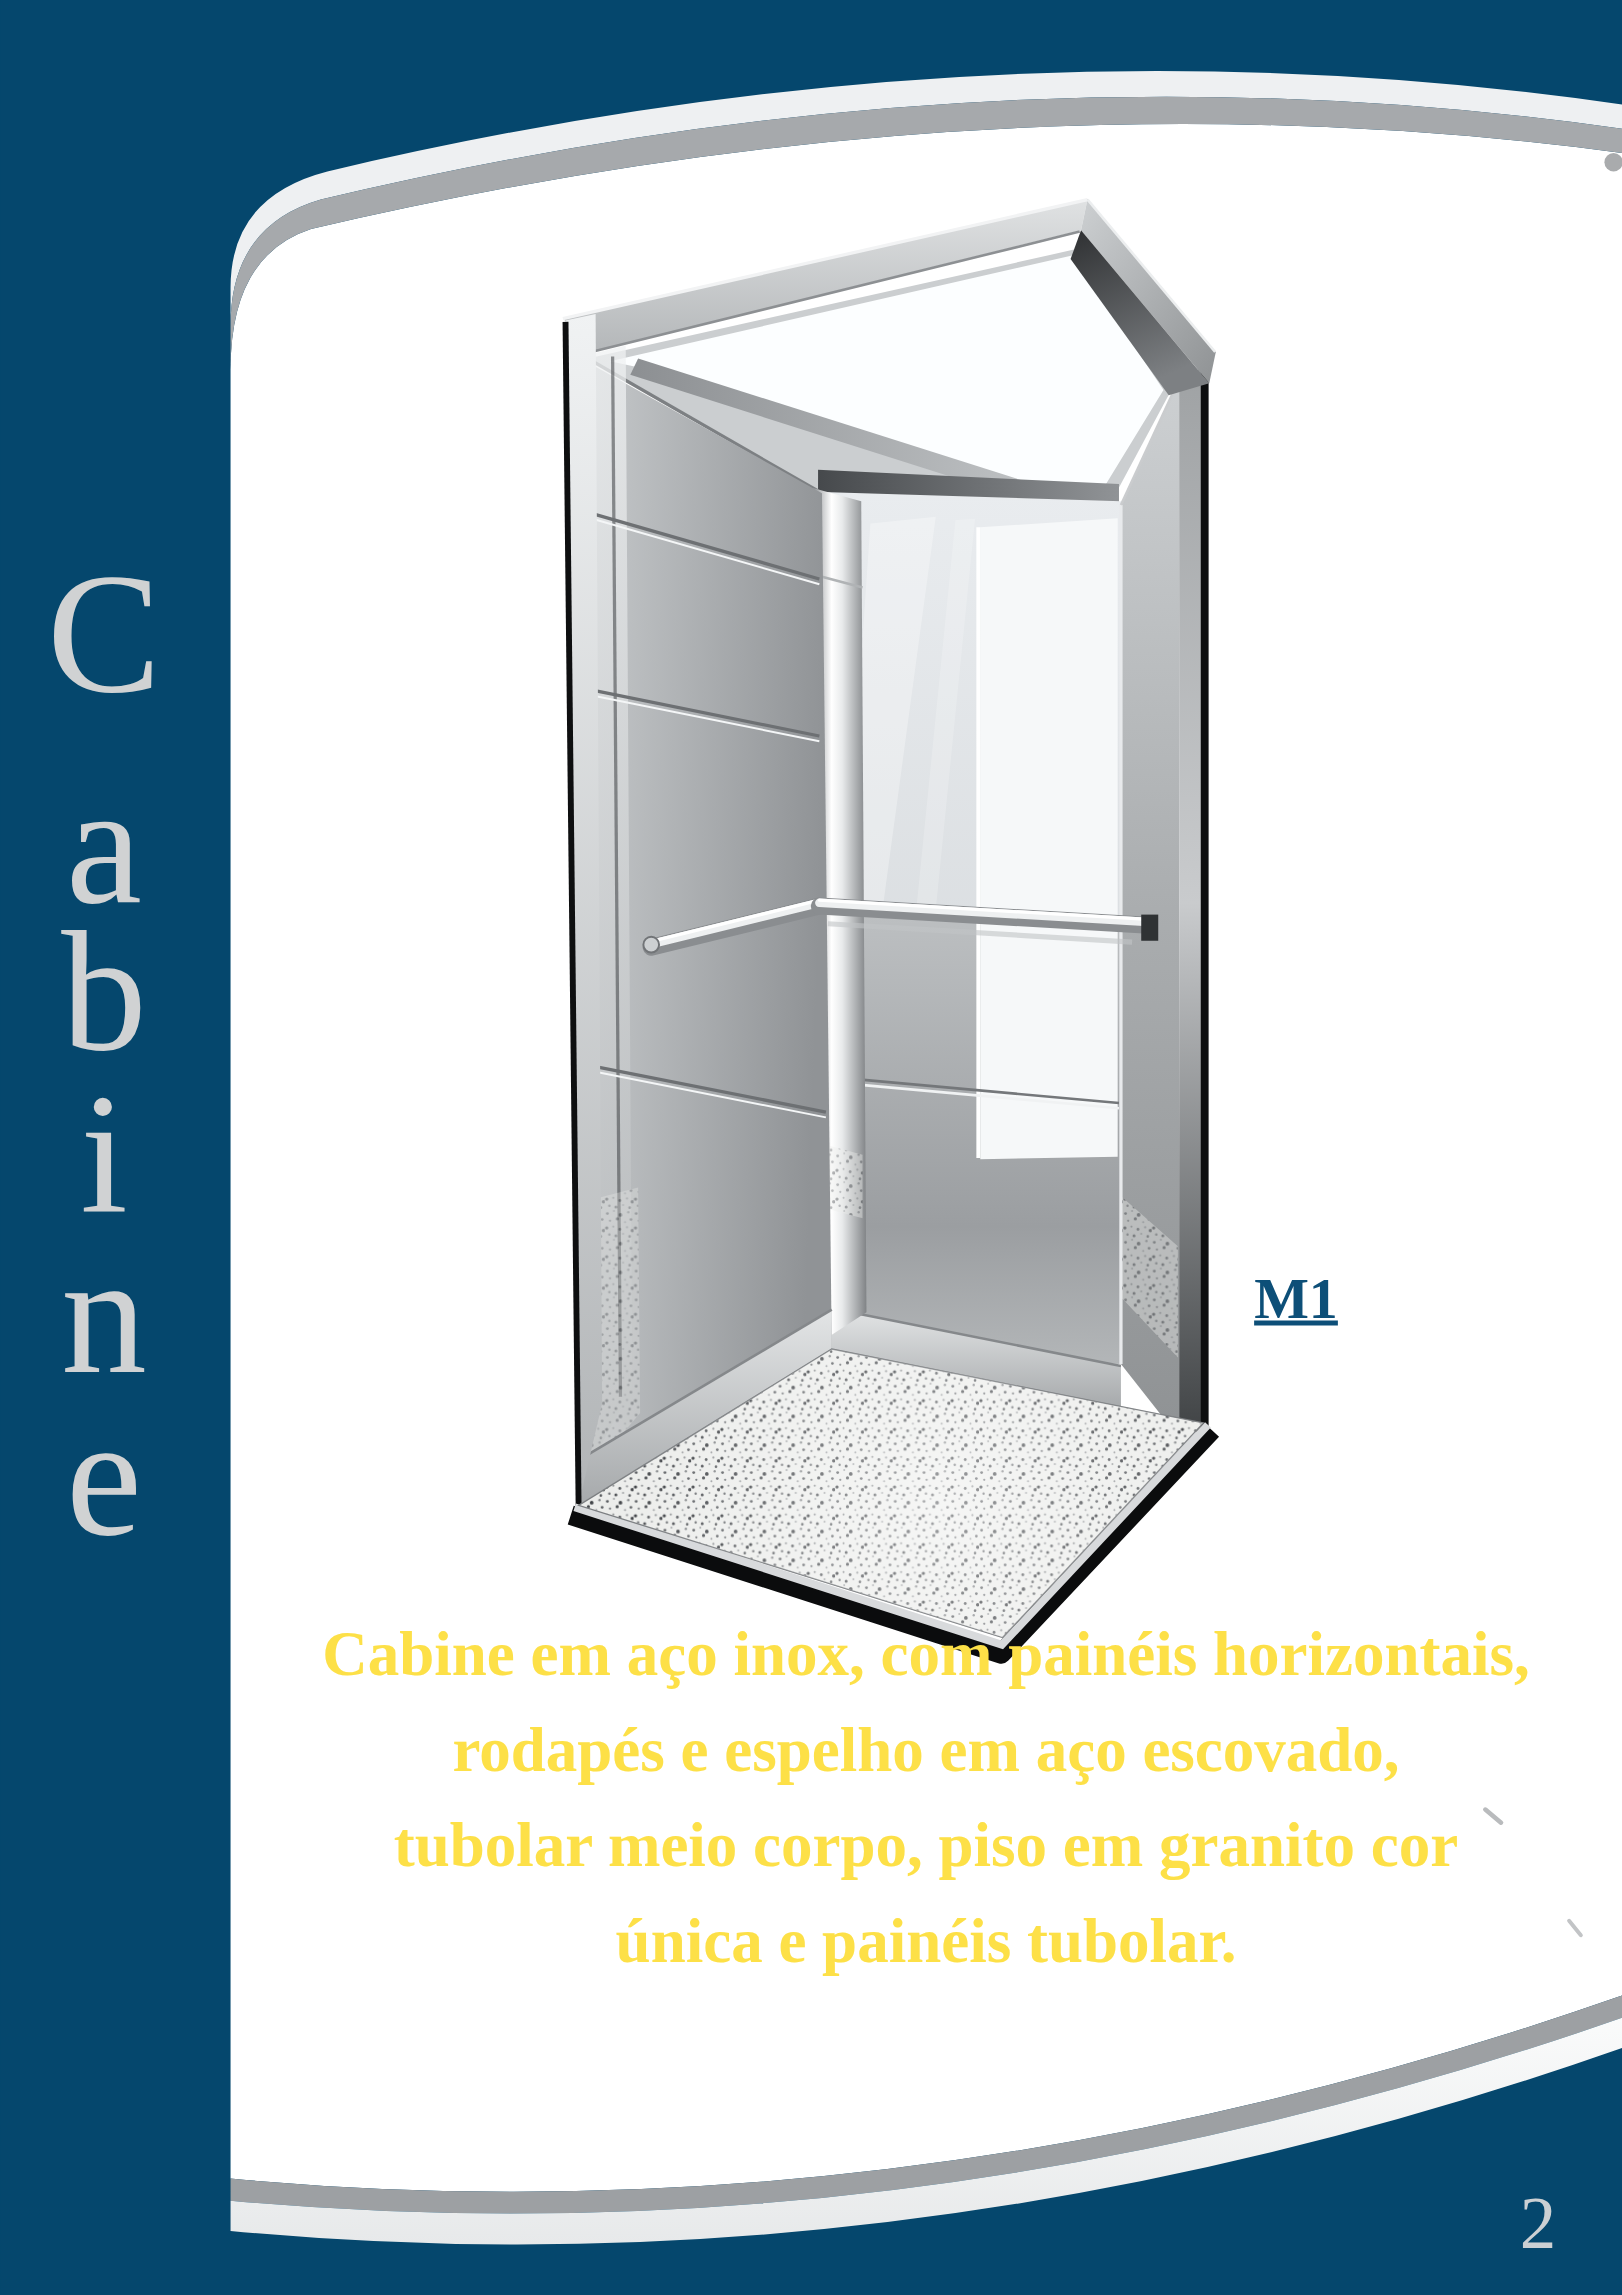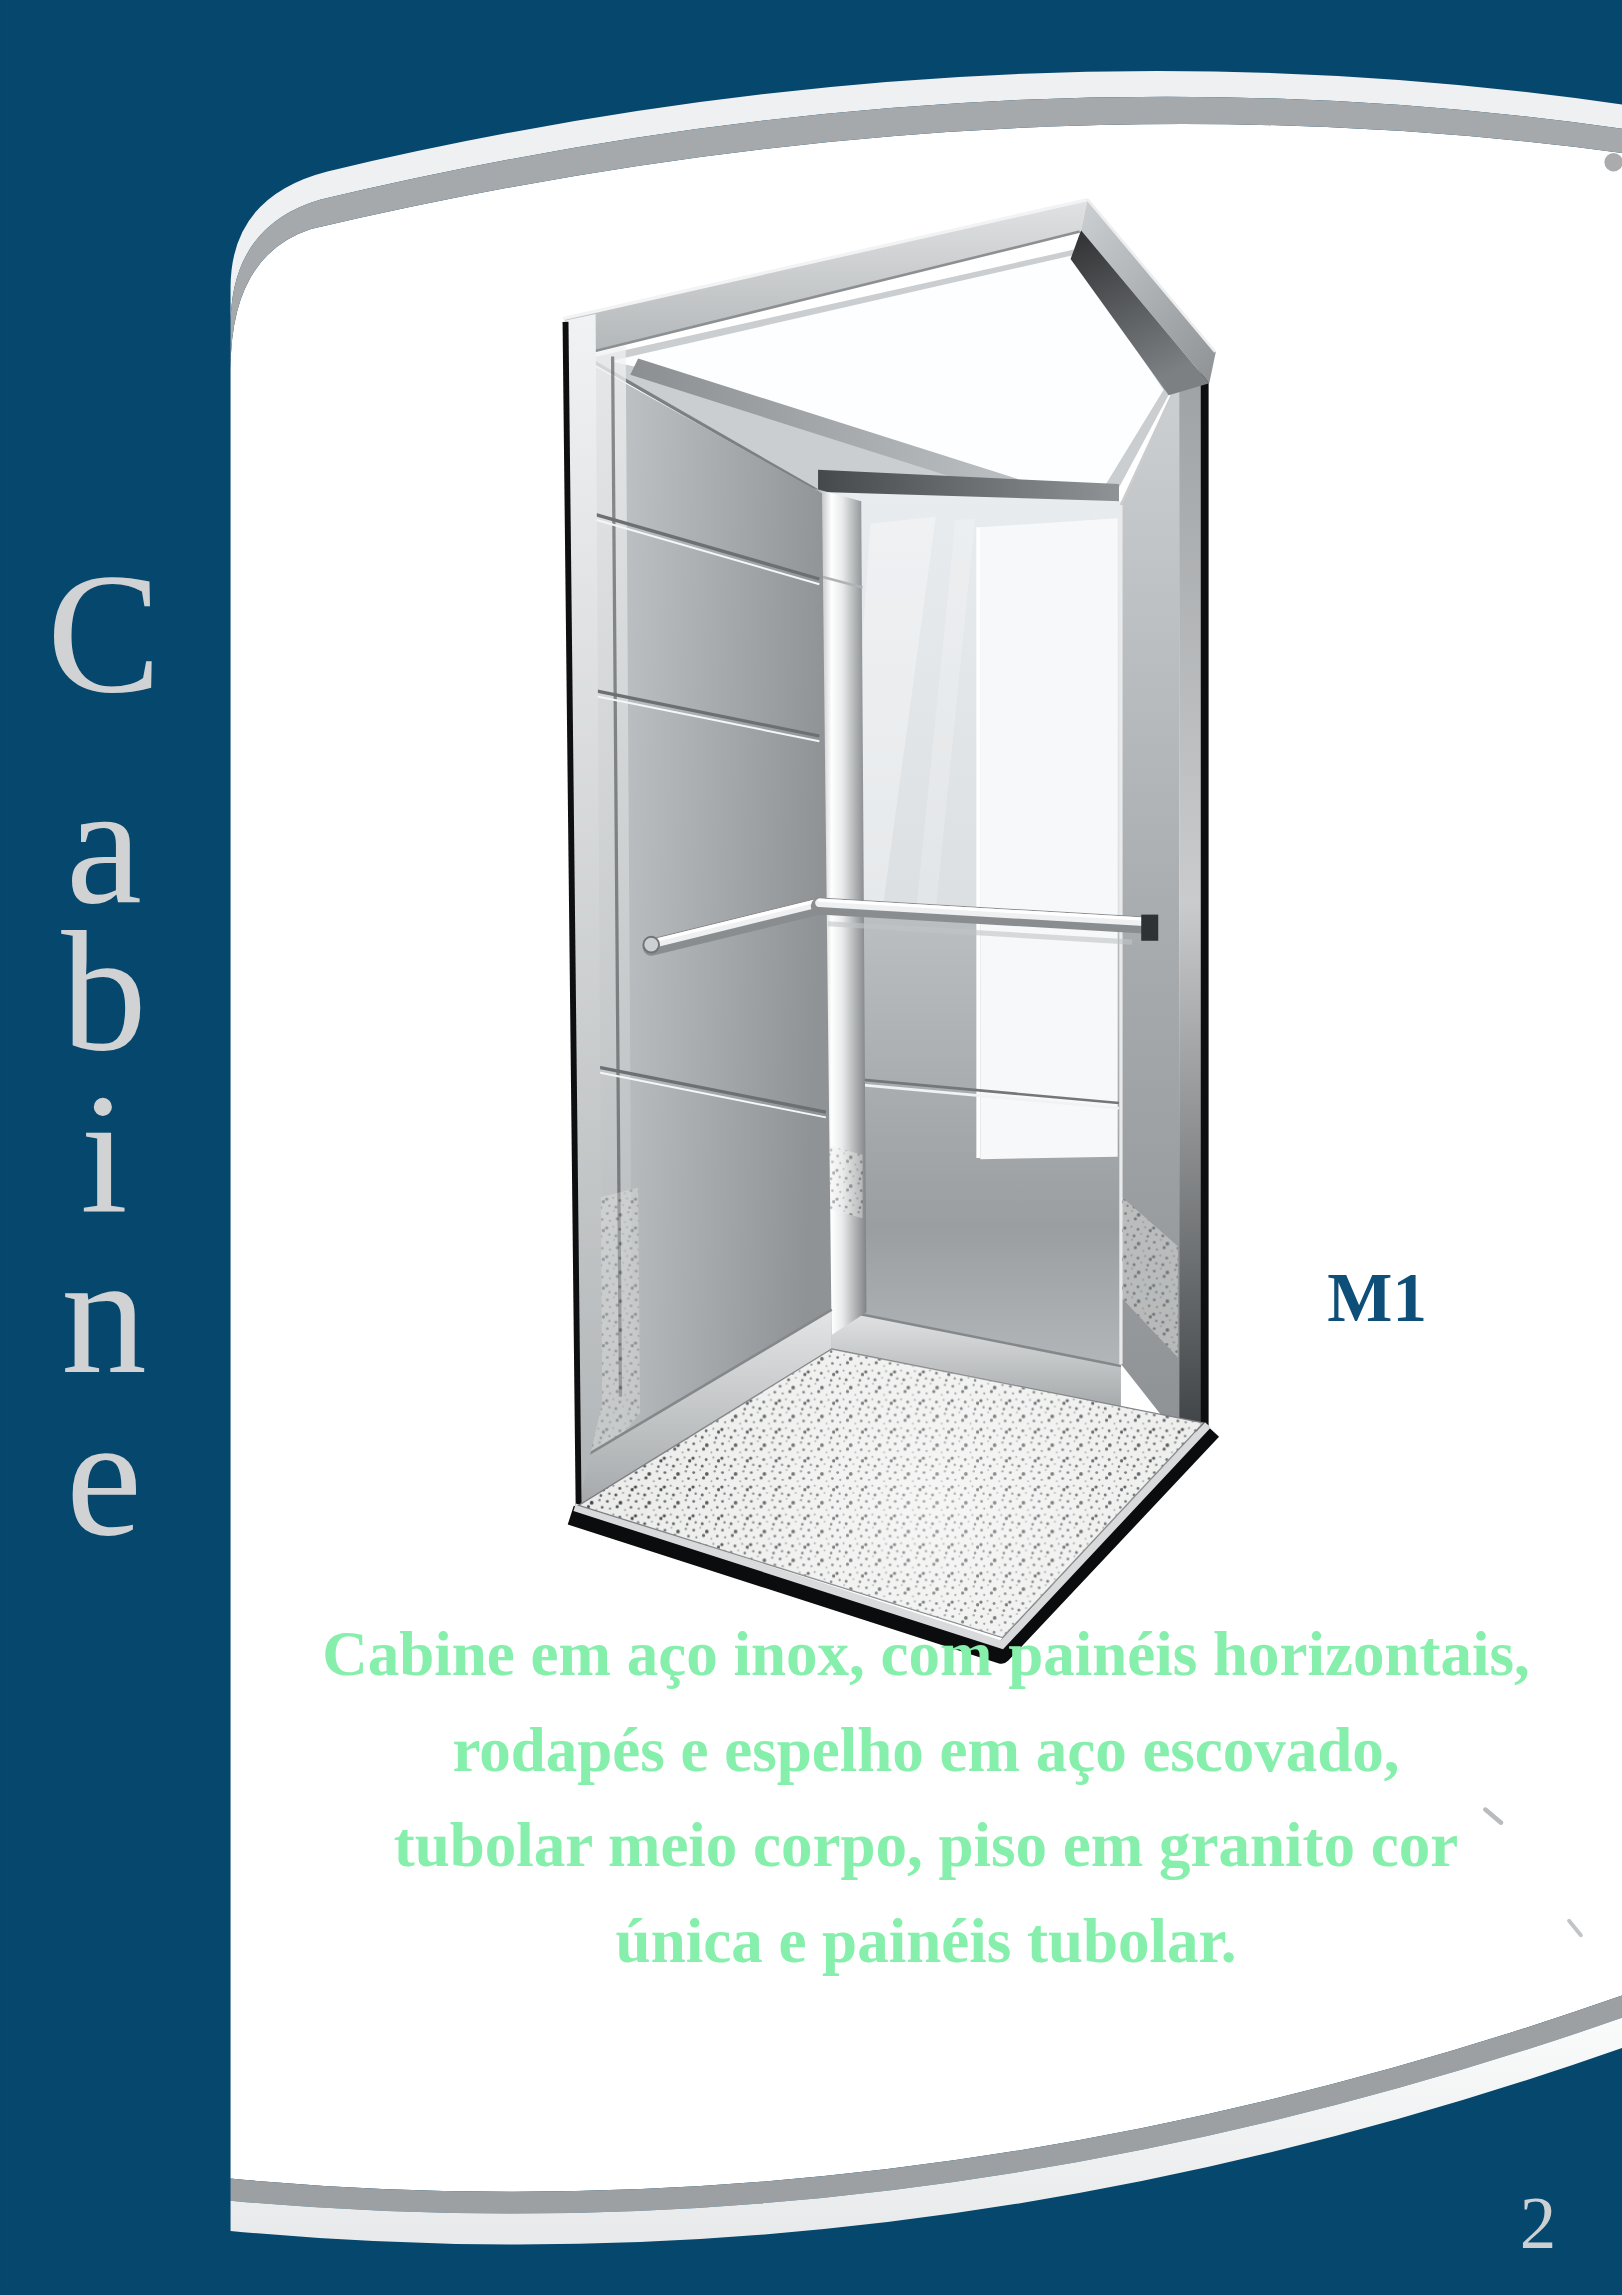--- a/index.html
+++ b/index.html
@@ -3,23 +3,23 @@
 <meta charset="utf-8">
 <style>
   html,body{margin:0;padding:0;background:#05476d;}
   #page{position:relative;width:1623px;height:2295px;background:#05476d;overflow:hidden;
         font-family:"Liberation Serif","DejaVu Serif",serif;}
   #art{position:absolute;left:0;top:0;}
   .txt{position:absolute;transform:translateY(-50%);white-space:nowrap;}
   .v-letter{position:absolute;left:0;width:208px;text-align:center;
             font-size:171px;line-height:1;color:#d0d2d3;transform:translateY(-50%);}
   .desc-line{position:absolute;left:230px;width:1392px;text-align:center;
-             font-weight:bold;font-size:63px;line-height:1;color:#86efac;transform:translateY(-50%);}
-  #model-label{position:absolute;left:1165px;top:1298px;width:262px;text-align:right;
-               font-weight:bold;font-size:69px;color:#0d4f78;}
+             font-weight:bold;font-size:63px;line-height:1;color:#fde047;transform:translateY(-50%);}
+  #model-label{position:absolute;left:1165px;top:1298px;width:262px;text-align:center;
+               font-weight:bold;font-size:58px;color:#0d4f78;text-decoration:underline;}
   #page-number{position:absolute;left:1492px;top:2224px;width:92px;text-align:center;
                font-size:73px;color:#ccd0d3;}
 </style>
 </head>
 <body>
 
 <div id="page">
 
   <svg id="art" width="1623" height="2295" viewBox="0 0 2480 3508">
     <defs>

